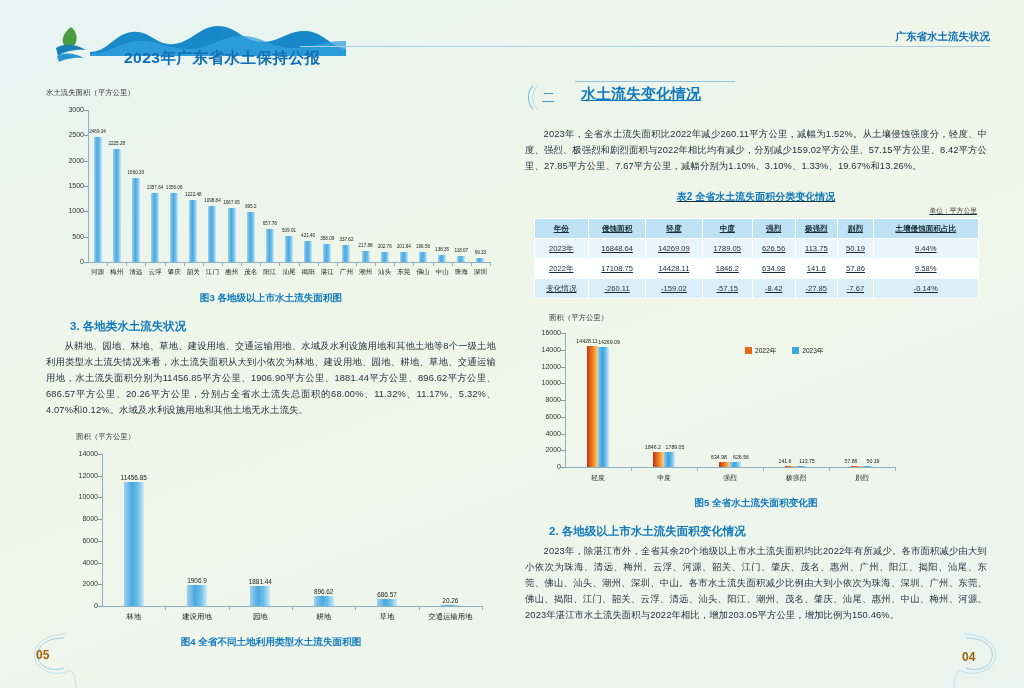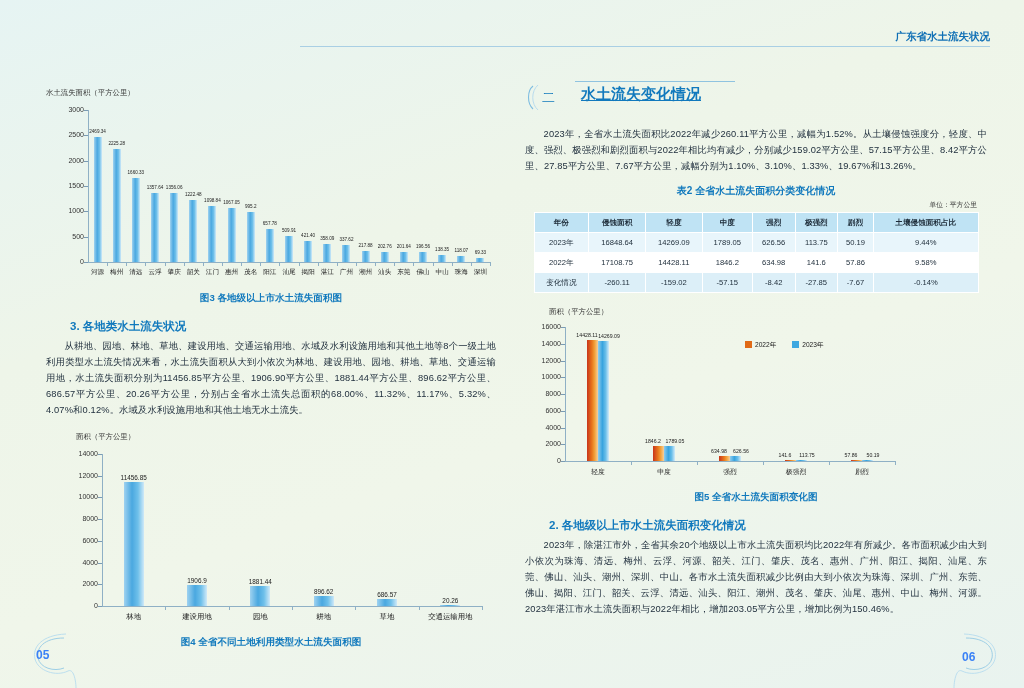--- a/index.html
+++ b/index.html
@@ -56,28 +56,40 @@
   .r-odd td{background:#e8f5fb;}
   .r-even td{background:#ffffff;}
   .r-odd2 td{background:#dceff8;}
   .r-even2 td{background:#f3fafd;}
 
   
   .legend{position:absolute;font-size:6.6px;color:#222;}
   .lg-sw{display:inline-block;width:7px;height:7px;vertical-align:-1px;margin-right:3px;}
 
   
-  .pgno{position:absolute;font-size:12px;font-weight:bold;color:#3b82f6;}
+  .pgno{position:absolute;font-size:12px;font-weight:bold;color:#a16207;}
   .pg-deco{position:absolute;}
 </style>
 </head>
 <body>
 
 <div class="page">
 
+  <div class="masthead">
+    <svg class="logo-leaf" viewBox="0 0 34 38">
+      <path d="M17 1 C9 7 7 14 10 19 C13 24 20 22 22 16 C24 10 21 4 17 1 Z" fill="#4a9b3e"></path>
+      <path d="M2 22 C10 17 22 18 32 24 C22 23 11 25 4 30 Z" fill="#1a7fb5"></path>
+      <path d="M3 30 C11 26 21 27 30 32 C21 31 11 33 5 36 Z" fill="#2596cf"></path>
+    </svg>
+    <svg class="wave-art" viewBox="0 0 256 34" preserveAspectRatio="none">
+      <path d="M0 30 C18 30 24 12 42 10 C60 8 66 24 84 22 C102 20 110 4 128 4 C146 4 154 20 172 20 C190 20 198 8 216 9 C234 10 242 26 256 27 L256 34 L0 34 Z" fill="#1789c9"></path>
+      <path d="M0 32 C20 31 30 20 50 19 C70 18 80 28 100 27 C120 26 132 14 152 14 C172 14 182 26 202 26 C222 26 236 18 256 19 L256 34 L0 34 Z" fill="#34a2dd" opacity=".75"></path>
+    </svg>
+    <div class="masthead-title">2023年广东省水土保持公报</div>
+  </div>
   <div class="hdr-rule"></div>
   <div class="hdr-right">广东省水土流失状况</div>
 
   <div class="col-left">
 
     <div class="chart" id="fig3" style="height: 200px; width: 450px;">
       <div class="axis-title" style="left:0;top:0;">水土流失面积（平方公里）</div>
     <div class="axisline" style="left: 42px; top: 22px; width: 1px; height: 152px;"></div>
         <div class="axisline" style="left: 42px; top: 174px; width: 402px; height: 1px;"></div>
         <div class="ytick" style="left: 8px; top: 170px;">0</div>
@@ -239,21 +251,21 @@
         <path d="M6 4 C0 9 0 21 6 27" stroke="#7fbde0" stroke-width="1.1" fill="none"></path>
         <path d="M11 3 C4 9 4 22 11 28" stroke="#b9dcee" stroke-width="1" fill="none"></path>
         <text x="15" y="20" font-size="13" fill="#1179bd" font-family="Liberation Sans, sans-serif">二</text>
       </svg>
       <div class="sec-underline"></div>
       <div class="sec-title">水土流失变化情况</div>
     </div>
 
     <p class="para">2023年，全省水土流失面积比2022年减少260.11平方公里，减幅为1.52%。从土壤侵蚀强度分，轻度、中度、强烈、极强烈和剧烈面积与2022年相比均有减少，分别减少159.02平方公里、57.15平方公里、8.42平方公里、27.85平方公里、7.67平方公里，减幅分别为1.10%、3.10%、1.33%、19.67%和13.26%。</p>
 
-    <div style="margin-top:10px;">
+    <div style="margin-top:16px;text-decoration:underline;">
       <div class="tbl-title">表2  全省水土流失面积分类变化情况</div>
       <div class="tbl-unit">单位：平方公里</div>
       <table class="t2">
           <tbody id="t2body">
             <tr class="th-row">
               <td>年份</td>
               <td>侵蚀面积</td>
               <td>轻度</td>
               <td>中度</td>
               <td>强烈</td>
@@ -358,15 +370,15 @@
   <svg class="pg-deco" style="left:30px;top:632px;width:70px;height:56px;" viewBox="0 0 70 56">
     <path d="M34 6 C14 6 6 16 8 26 C10 36 24 40 34 36" stroke="#9ecfe6" stroke-width="1" fill="none"></path>
     <path d="M36 2 C12 3 2 15 5 27 C8 39 26 45 38 39 C44 36 46 50 46 56" stroke="#bcdfef" stroke-width="1" fill="none"></path>
   </svg>
   <div class="pgno" style="left:36px;top:648px;">05</div>
 
   <svg class="pg-deco" style="left:930px;top:628px;width:70px;height:60px;" viewBox="0 0 70 60">
     <path d="M36 10 C56 10 64 20 62 30 C60 40 46 44 36 40" stroke="#9ecfe6" stroke-width="1" fill="none"></path>
     <path d="M34 6 C58 7 68 19 65 31 C62 43 44 49 32 43 C26 40 24 54 24 60" stroke="#bcdfef" stroke-width="1" fill="none"></path>
   </svg>
-  <div class="pgno" style="left:962px;top:650px;">06</div>
+  <div class="pgno" style="left:962px;top:650px;">04</div>
 
 </div>
 
 </body></html>

